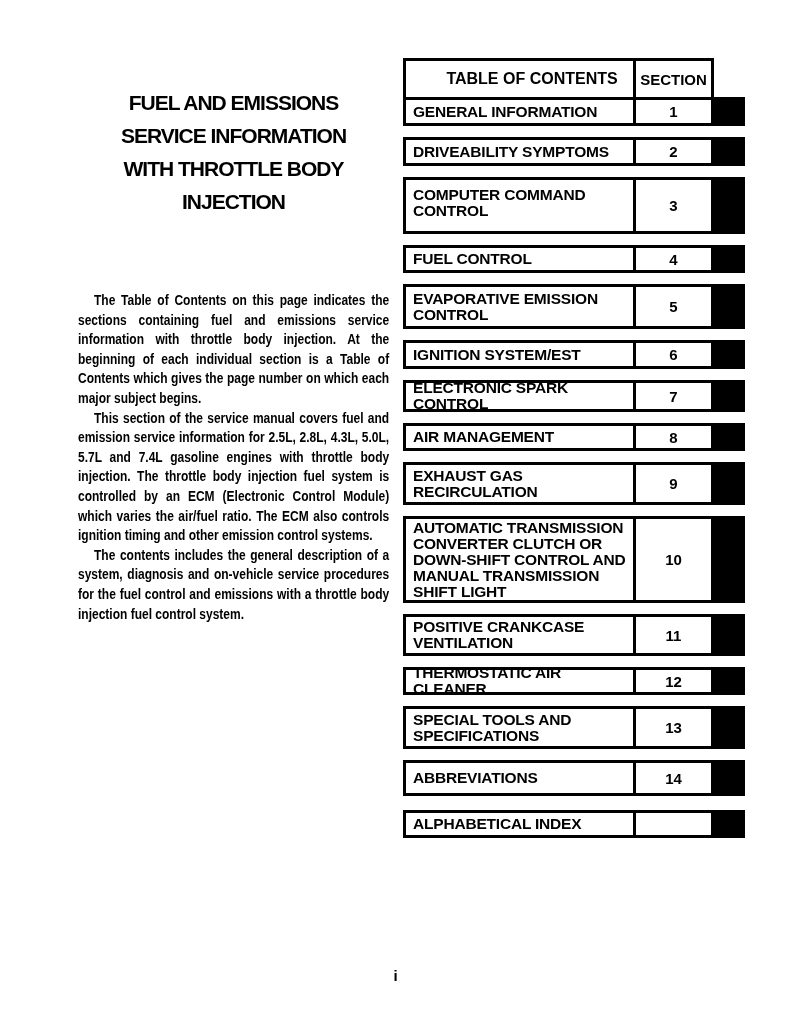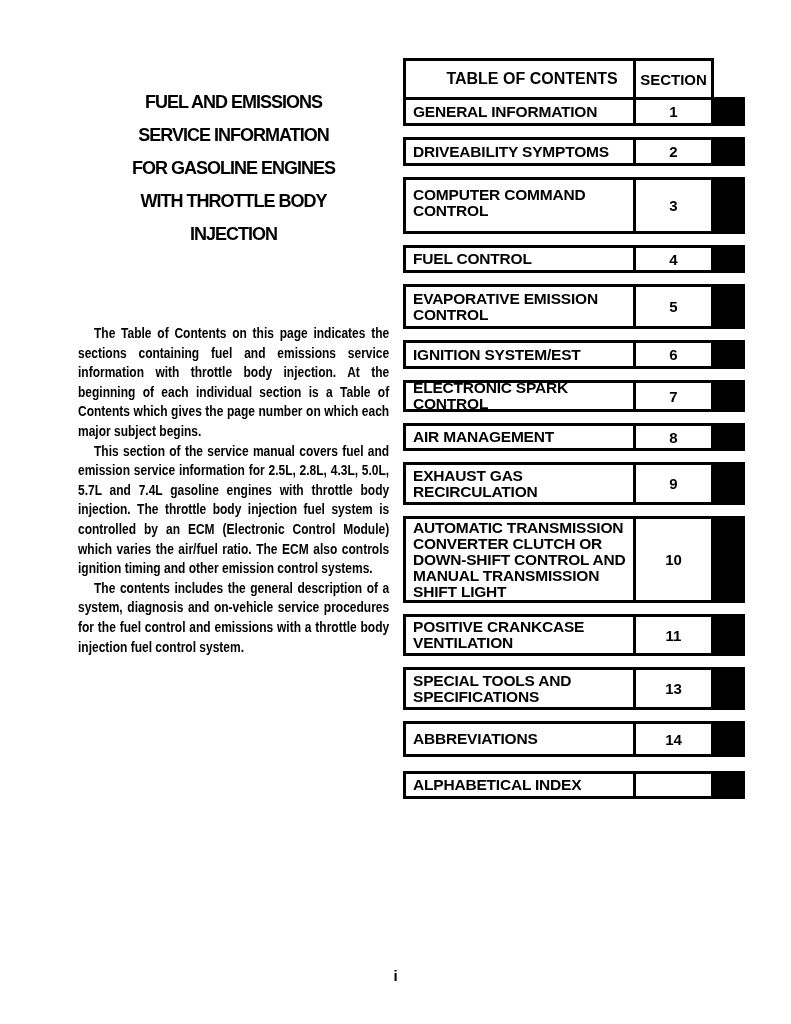--- a/index.html
+++ b/index.html
@@ -17,21 +17,21 @@
   }
 
   
   .left-col {
     position: absolute;
     left: 78px;
     top: 86px;
     width: 311px;
   }
   .doc-title {
-    font-size: 18px;
+    font-size: 21px;
     line-height: 33px;
     letter-spacing: -1px;
     text-align: center;
   }
   .body-text {
     margin-top: 72px;
     width: 389px;               
     transform: scaleX(0.8);
     transform-origin: top left;
   }
@@ -122,21 +122,20 @@
 </style>
 </head>
 <body>
 
 <div class="page">
 
   <div class="left-col">
     <div class="doc-title">
       <div>FUEL AND EMISSIONS</div>
       <div>SERVICE INFORMATION</div>
-      <div>FOR GASOLINE ENGINES</div>
       <div>WITH THROTTLE BODY</div>
       <div>INJECTION</div>
     </div>
     <div class="body-text">
       <p>The Table of Contents on this page indicates the sections containing fuel and emissions service information with throttle body injection.  At the beginning of each individual section is a Table of Contents which gives the page number on which each major subject begins.</p>
       <p>This section of the service manual covers fuel and emission service information for 2.5L, 2.8L, 4.3L, 5.0L, 5.7L and 7.4L gasoline engines with throttle body injection.  The throttle body injection fuel system is controlled by an ECM (Electronic Control Module) which varies the air/fuel ratio.  The ECM also controls ignition timing and other emission control systems.</p>
       <p>The contents includes the general description of a system, diagnosis and on-vehicle service procedures for the fuel control and emissions with a throttle body injection fuel control system.</p>
     </div>
   </div>
 
@@ -214,20 +213,25 @@
       <div class="toc-tab"></div>
     </div>
 
     <div class="toc-row" style="height:42px">
       <div class="toc-label">POSITIVE CRANKCASE
 VENTILATION</div>
       <div class="toc-num">11</div>
       <div class="toc-tab"></div>
     </div>
 
+    <div class="toc-row" style="height:28px">
+      <div class="toc-label">THERMOSTATIC AIR CLEANER</div>
+      <div class="toc-num">12</div>
+      <div class="toc-tab"></div>
+    </div>
 
     <div class="toc-row" style="height:43px">
       <div class="toc-label">SPECIAL TOOLS AND
 SPECIFICATIONS</div>
       <div class="toc-num">13</div>
       <div class="toc-tab"></div>
     </div>
 
     <div class="toc-row" style="height:36px">
       <div class="toc-label">ABBREVIATIONS</div>

